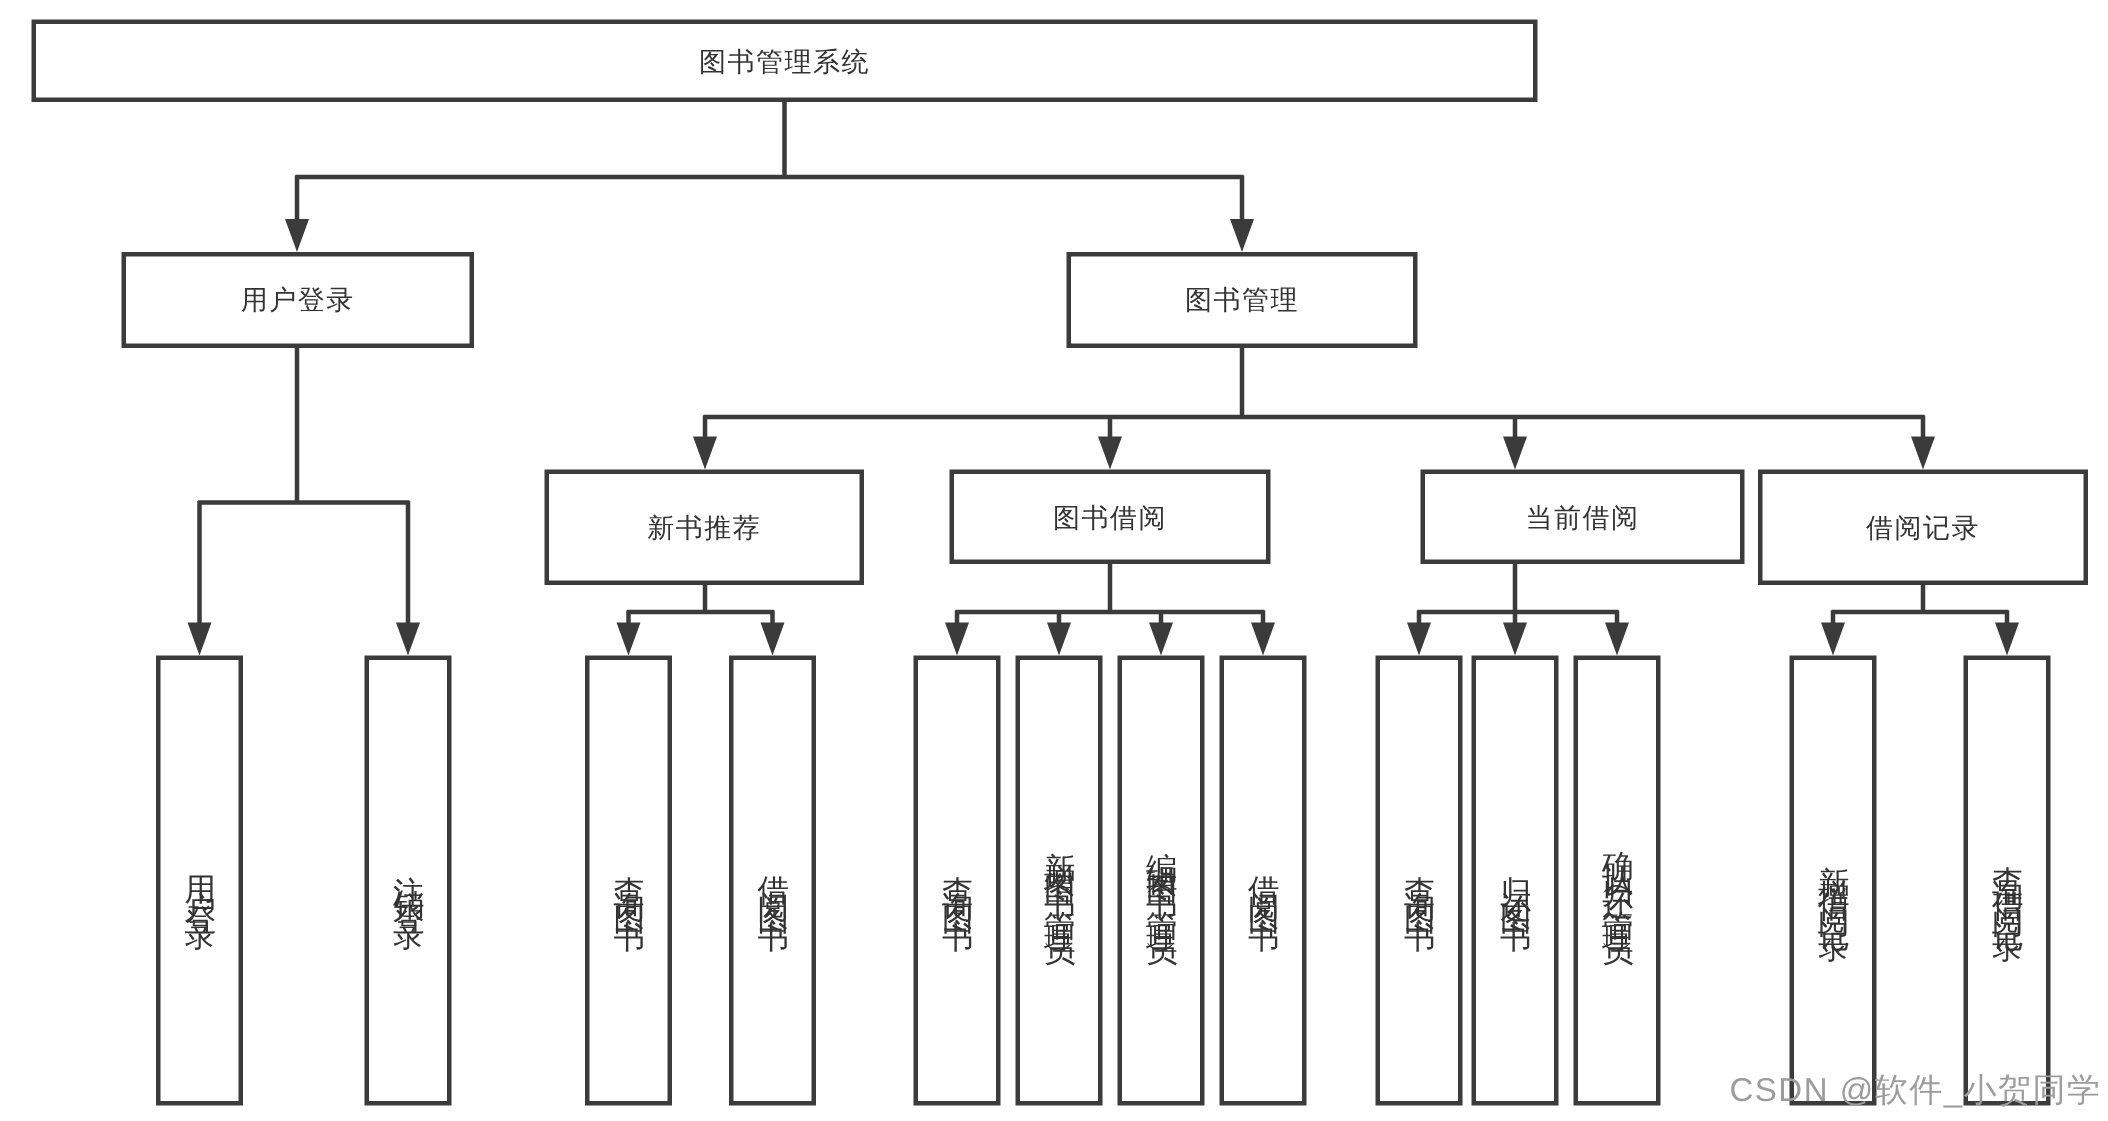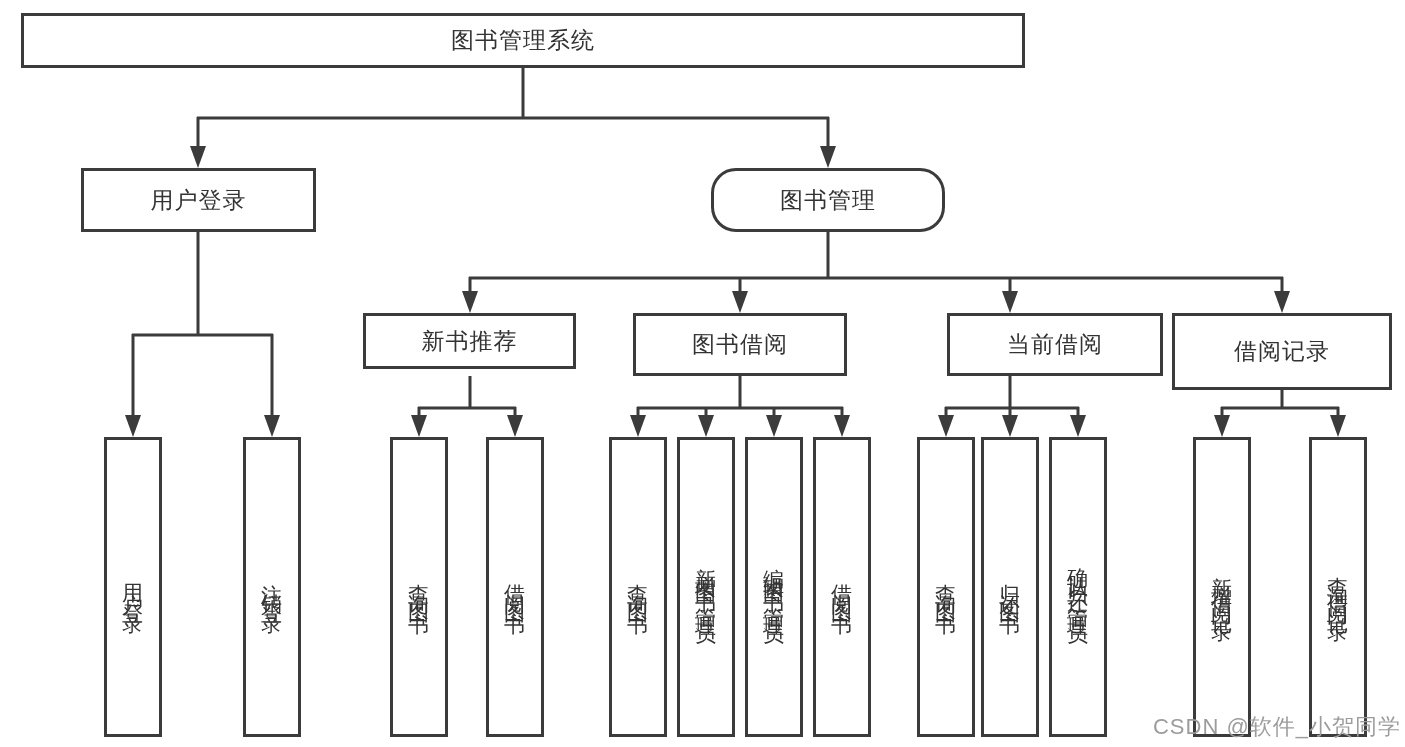--- a/index.html
+++ b/index.html
@@ -17,36 +17,36 @@
   }
   #connectors{position:absolute;left:0;top:0;width:1405px;height:747px;}
   .node{
     position:absolute;
     box-sizing:border-box;
     border:3px solid var(--line);
     background:#ffffff;
     display:flex;align-items:center;justify-content:center;
     color:var(--text);
   }
-  .hlabel{font-size:23px;letter-spacing:1px;white-space:nowrap;}
+  .hlabel{font-size:18px;letter-spacing:1px;white-space:nowrap;}
   .leaf .vtext{
     writing-mode:vertical-rl;
     text-orientation:mixed;
     font-size:21px;
     line-height:1;
     color:var(--text);
   }
   .ls4 .vtext{letter-spacing:10px;}
   .ls6 .vtext{letter-spacing:9px;}
   .ls9 .vtext{letter-spacing:8px;}
   
   #box-root {left:21px;  top:13px;  width:1004px; height:55px;}
   #box-login{left:81px;  top:168px; width:235px;  height:64px;}
-  #box-mgmt {left:711px; top:168px; width:234px;  height:64px;border-radius:25px;}
-  #box-sec0 {left:363px; top:313px; width:213px;  height:56px;}
+  #box-mgmt {left:711px; top:168px; width:234px;  height:64px;}
+  #box-sec0 {left:363px; top:313px; width:213px;  height:77px;}
   #box-sec1 {left:633px; top:313px; width:214px;  height:63px;justify-content:center;}
   #box-sec2 {left:902px; top:313px; width:216px;  height:63px;margin-left:45px;}
   #box-sec3 {left:1172px;top:313px; width:220px;  height:77px;}
   .leaf{top:437px;width:58px;height:300px;}
   #leaf-0 {left:104px;} #leaf-1 {left:243px;}
   #leaf-2 {left:390px;} #leaf-3 {left:486px;}
   #leaf-4 {left:609px;} #leaf-5 {left:677px;}
   #leaf-6 {left:745px;} #leaf-7 {left:813px;}
   #leaf-8 {left:917px;} #leaf-9 {left:981px;}
   #leaf-10{left:1049px;}

